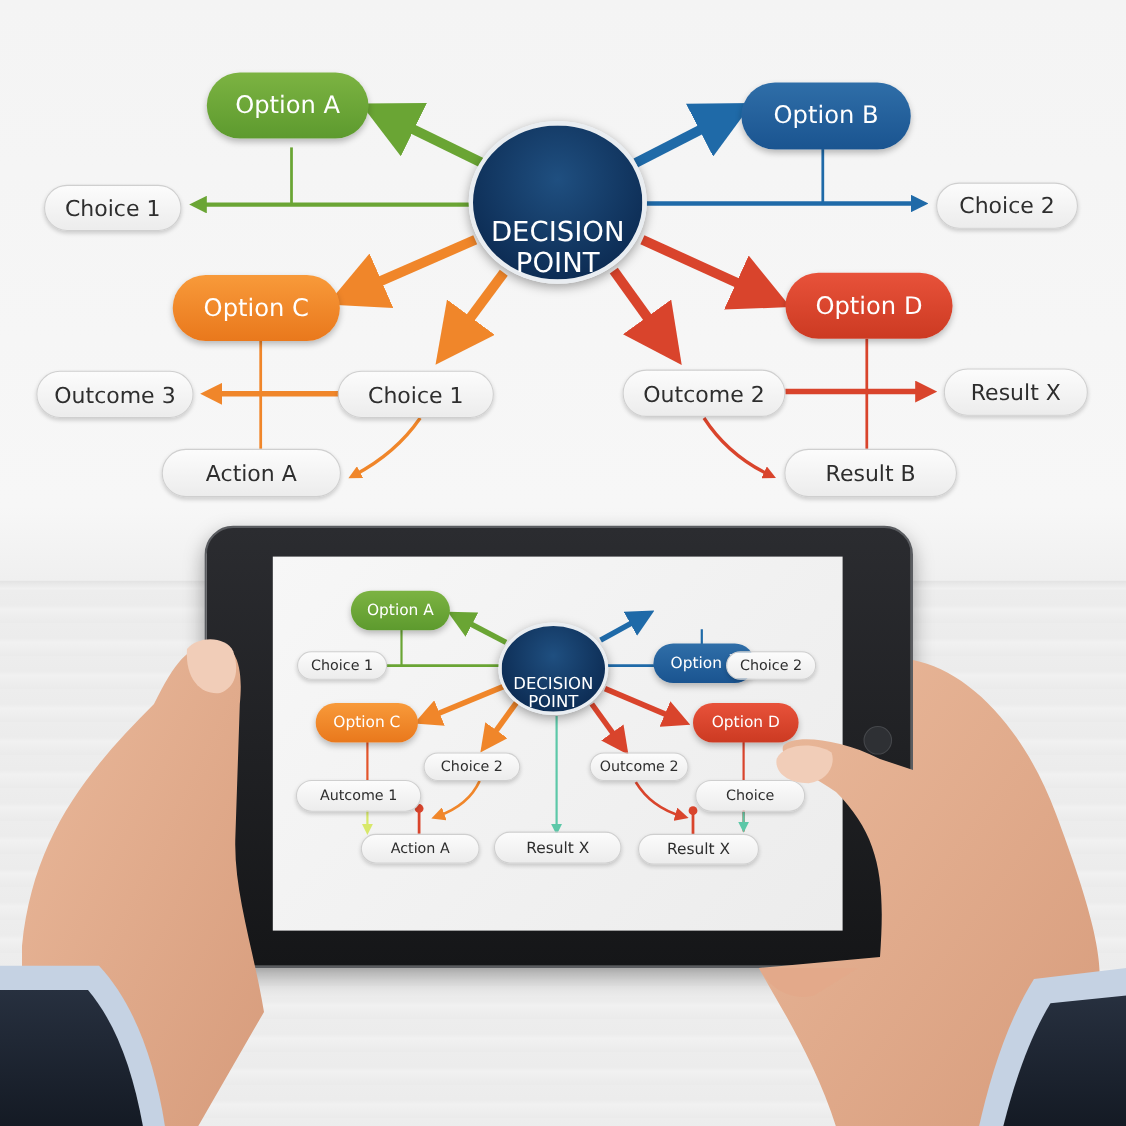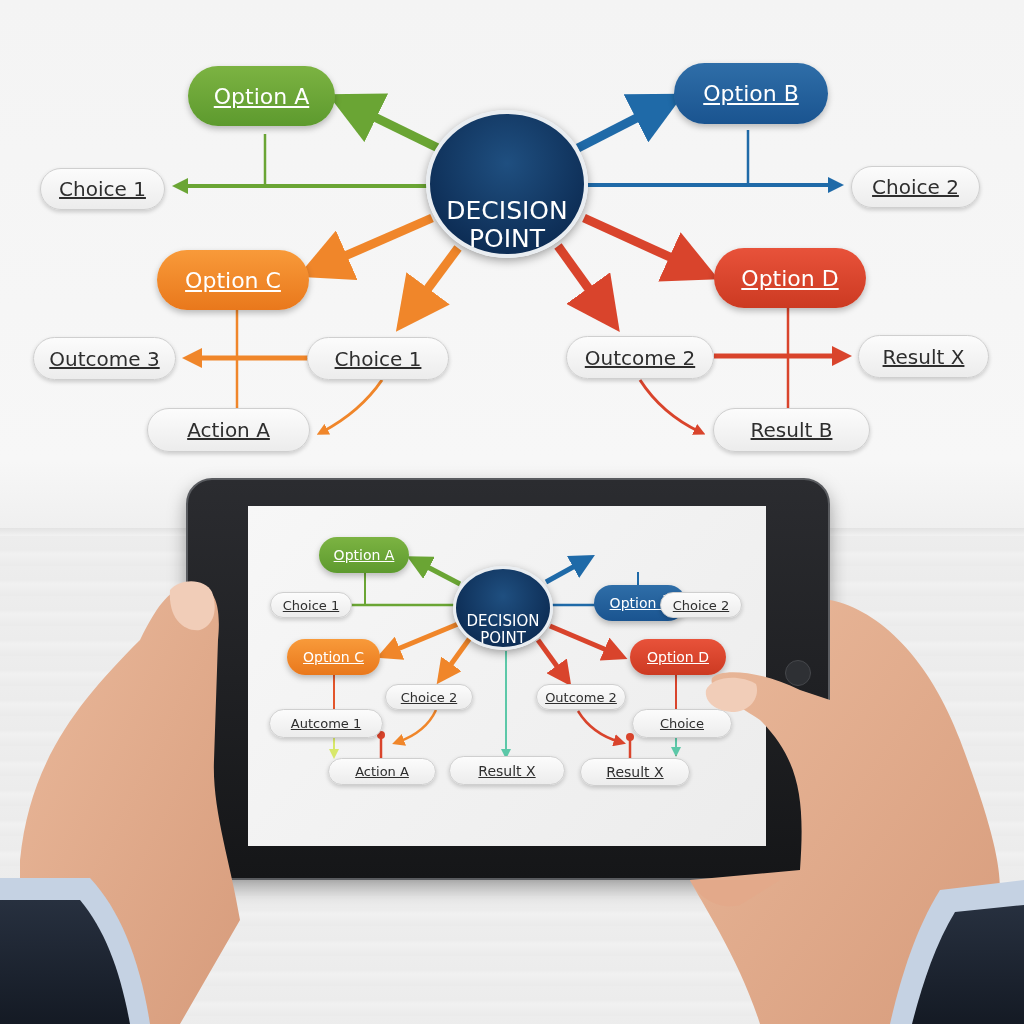--- a/index.html
+++ b/index.html
@@ -5,21 +5,21 @@
   html,body{margin:0;padding:0;}
   body{width:1024px;height:1024px;overflow:hidden;position:relative;
     font-family:"DejaVu Sans","Liberation Sans",sans-serif;
     background:linear-gradient(180deg,#f4f4f4 0%,#f7f7f7 45%,#efefef 52%,#ebebeb 100%);}
   .abs{position:absolute;}
   .wall-edge{left:0;top:528px;width:1024px;height:8px;background:linear-gradient(180deg,#e3e3e3,#f2f2f2);}
   .table{left:0;top:536px;width:1024px;height:488px;
     background:repeating-linear-gradient(180deg,#ededed 0px,#ececec 14px,#f1f1f1 18px,#ebebeb 30px);}
   svg.layer{position:absolute;left:0;top:0;}
   .node{position:absolute;display:flex;align-items:center;justify-content:center;
-    border-radius:999px;box-sizing:border-box;white-space:nowrap;text-decoration:underline;}
+    border-radius:999px;box-sizing:border-box;white-space:nowrap;}
   .node.light{background:linear-gradient(180deg,#fcfcfc,#ececec);border:1.5px solid #cfcfcf;
     color:#2e2e2e;box-shadow:0 2px 4px rgba(0,0,0,.18);}
   .node.col{color:#fff;box-shadow:0 3px 6px rgba(0,0,0,.25);}
   .node.green{background:linear-gradient(180deg,#7cb342,#5d9a2e);}
   .node.blue{background:linear-gradient(180deg,#2f6ea8,#1a5490);}
   .node.orange{background:linear-gradient(180deg,#f89a3a,#e9781c);}
   .node.red{background:linear-gradient(180deg,#e8523a,#cc3a22);}
   .hub{position:absolute;border-radius:50%;box-sizing:border-box;
     background:radial-gradient(circle at 50% 35%,#1f4f80,#0d2d55 75%);
     border:4px solid #e9edf1;box-shadow:0 3px 10px rgba(0,0,0,.35);
@@ -84,21 +84,21 @@
   <line x1="714" y1="356" x2="842" y2="356" stroke="#d9442c" stroke-width="5" marker-end="url(#ar2)"></line>
   <line x1="788" y1="308" x2="788" y2="408" stroke="#d9442c" stroke-width="2.5"></line>
   <path d="M640,380 Q662,414 700,432" fill="none" stroke="#d9442c" stroke-width="3" marker-end="url(#ar2)"></path>
 </svg>
 
 <div class="hub" style="left:426px;top:110px;width:162px;height:148px;font-size:25px;">
   <span>DECISION</span>
   <span>POINT</span>
 </div>
 <div class="node col green" style="left:188px;top:66px;width:147px;height:60px;font-size:22px;">Option A</div>
-<div class="node col blue" style="left:674px;top:63px;width:154px;height:61px;font-size:22px;">Option B</div>
+<div class="node col blue" style="left:674px;top:75px;width:154px;height:61px;font-size:22px;">Option B</div>
 <div class="node col orange" style="left:157px;top:250px;width:152px;height:60px;font-size:22px;">Option C</div>
 <div class="node col red" style="left:714px;top:248px;width:152px;height:60px;font-size:22px;">Option D</div>
 
 <div class="node light" style="left:40px;top:168px;width:125px;height:42px;font-size:20px;">Choice 1</div>
 <div class="node light" style="left:851px;top:166px;width:129px;height:42px;font-size:20px;">Choice 2</div>
 <div class="node light" style="left:307px;top:337px;width:142px;height:43px;font-size:20px;">Choice 1</div>
 <div class="node light" style="left:33px;top:337px;width:143px;height:43px;font-size:20px;">Outcome 3</div>
 <div class="node light" style="left:566px;top:336px;width:148px;height:43px;font-size:20px;">Outcome 2</div>
 <div class="node light" style="left:858px;top:335px;width:131px;height:43px;font-size:20px;">Result X</div>
 <div class="node light" style="left:147px;top:408px;width:163px;height:44px;font-size:20px;">Action A</div>

